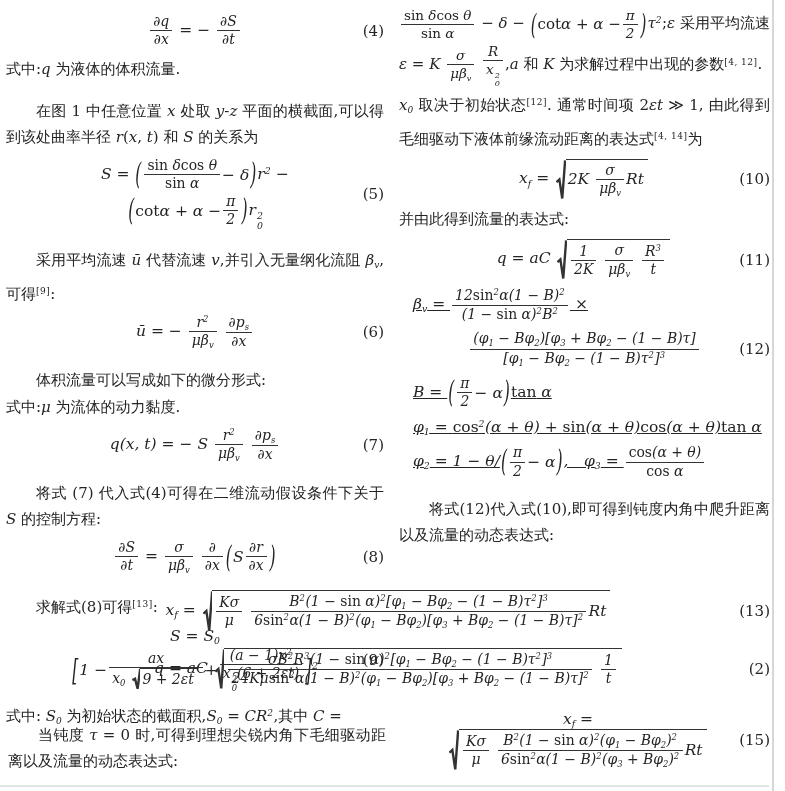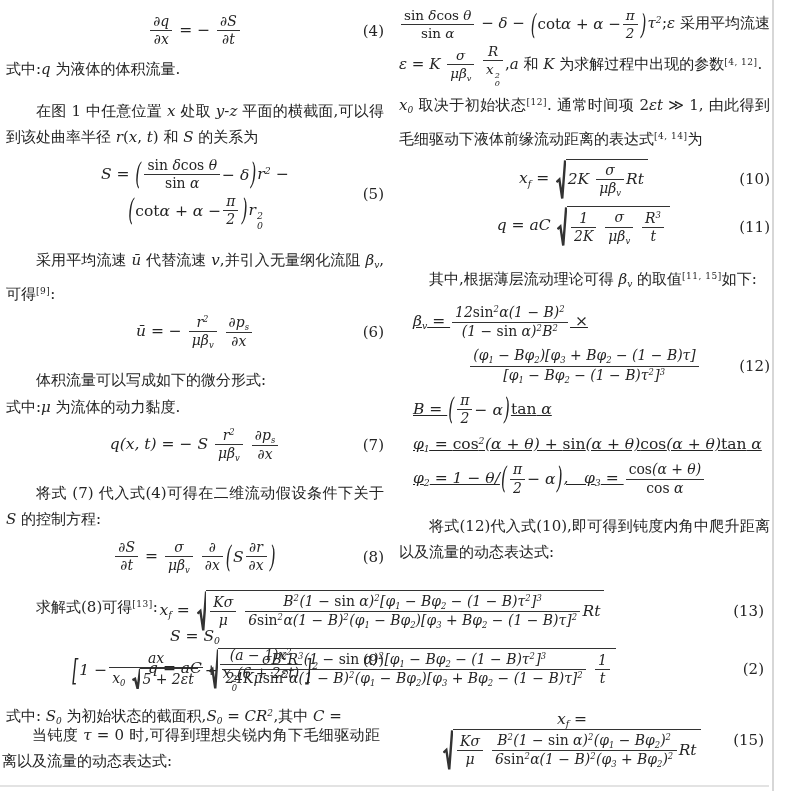--- a/index.html
+++ b/index.html
@@ -1,21 +1,21 @@
 <!DOCTYPE html>
 <html><head>
 <meta charset="utf-8">
 <style>
   html,body{margin:0;padding:0;background:#ffffff;}
   .page{position:relative;width:785px;height:791px;background:#ffffff;overflow:hidden;
         font-family:"DejaVu Serif","Liberation Serif",serif;color:#242424;}
   .col{position:absolute;top:6px;}
   .col-left{left:6px;width:378px;}
   .col-right{left:399px;width:371px;}
-  .bottom{position:absolute;left:2px;top:586px;width:762px;}
+  .bottom{position:absolute;left:8px;top:586px;width:762px;}
   .para{font-size:15px;line-height:26px;text-align:justify;margin:1px 0;}
   .para.indent{text-indent:2em;margin-top:16px;}
   .para.nowrap{white-space:nowrap;text-align:left;overflow:hidden;}
   .eqrow{display:flex;align-items:center;margin:7px 0;}
   .bottom .eqrow{margin:16px 0;}
   .bottom .eqrow:first-child{margin-top:4px;}
   .eqsp{width:46px;flex:none;}
   .eqno{width:46px;flex:none;text-align:right;font-size:15px;font-style:normal;}
   .eqmath{flex:1;text-align:center;font-size:15.5px;}
   .eqrow.left .eqmath{text-align:left;padding-left:14px;text-decoration:underline;}
@@ -144,21 +144,21 @@
       <div class="eqrow">
         <span class="eqsp"></span>
         <span class="eqmath mi"><span class="mi">S = S</span><span class="sub"><span class="mi">0</span></span><span class="dgrp tall">
             <span class="dl">[</span>
             <span class="dc">
               <span class="mi">1 − </span>
               <span class="frac">
                 <span class="fn"><span class="mi">ax</span></span>
                 <span class="fd"><span class="mi">x</span><span class="sub"><span class="mi">0</span></span><span class="mi"> </span><span class="sqrt"><svg class="rad" viewBox="0 0 20 60" preserveAspectRatio="none">
                       <path d="M1 34 L7 30 L13 58 L19 2" fill="none" stroke="#333" stroke-width="2.4" vector-effect="non-scaling-stroke"></path>
-                    </svg><span class="sqb"><span class="mi">5 + 2εt</span></span></span></span>
+                    </svg><span class="sqb"><span class="mi">9 + 2εt</span></span></span></span>
               </span>
               <span class="mi"> + </span>
               <span class="frac">
                 <span class="fn"><span class="mi">(a − 1)x</span><span class="sup"><span class="mi">2</span></span></span>
                 <span class="fd"><span class="mi">x</span><span class="stk">
                     <span><span class="mi">2</span></span>
                     <span><span class="mi">0</span></span>
                   </span><span class="mi">(6 + 2εt)</span></span>
               </span>
             </span>
@@ -198,37 +198,37 @@
       <div class="eqrow">
         <span class="eqsp"></span>
         <span class="eqmath mi"><span class="mi">x</span><span class="sub"><span class="mi">f</span></span><span class="mi"> = </span><span class="sqrt"><svg class="rad" viewBox="0 0 20 60" preserveAspectRatio="none">
               <path d="M1 34 L7 30 L13 58 L19 2" fill="none" stroke="#333" stroke-width="2.4" vector-effect="non-scaling-stroke"></path>
             </svg><span class="sqb"><span class="mi">2K </span><span class="frac">
                 <span class="fn"><span class="mi">σ</span></span>
                 <span class="fd"><span class="mi">μβ</span><span class="sub"><span class="mi">v</span></span></span>
               </span><span class="mi">Rt</span></span></span></span>
         <span class="eqno">(10)</span>
       </div>
+      <div class="para"><span class="mr">并由此得到流量的表达式:</span></div>
       <div class="eqrow">
         <span class="eqsp"></span>
         <span class="eqmath mi"><span class="mi">q = aC </span><span class="sqrt"><svg class="rad" viewBox="0 0 20 60" preserveAspectRatio="none">
               <path d="M1 34 L7 30 L13 58 L19 2" fill="none" stroke="#333" stroke-width="2.4" vector-effect="non-scaling-stroke"></path>
             </svg><span class="sqb"><span class="frac">
                 <span class="fn"><span class="mi">1</span></span>
                 <span class="fd"><span class="mi">2K</span></span>
               </span><span class="mi"> </span><span class="frac">
                 <span class="fn"><span class="mi">σ</span></span>
                 <span class="fd"><span class="mi">μβ</span><span class="sub"><span class="mi">v</span></span></span>
               </span><span class="mi"> </span><span class="frac">
                 <span class="fn"><span class="mi">R</span><span class="sup"><span class="mi">3</span></span></span>
                 <span class="fd"><span class="mi">t</span></span>
               </span></span></span></span>
         <span class="eqno">(11)</span>
       </div>
-      <div class="para indent"><span class="mr">其中,根据薄层流动理论可得 </span><span class="mi"><span class="mi">β</span><span class="sub"><span class="mi">v</span></span></span><span class="mr"> 的取值</span><span class="sup"><span class="mr">[11, 15]</span></span><span class="mr">如下:</span></div>
       <div class="eqrow left">
         <span class="eqmath mi"><span class="mi">β</span><span class="sub"><span class="mi">v</span></span><span class="mi"> = </span><span class="frac">
             <span class="fn"><span class="mi">12</span><span class="mr"><span class="mr">sin</span></span><span class="sup"><span class="mi">2</span></span><span class="mi">α(1 − B)</span><span class="sup"><span class="mi">2</span></span></span>
             <span class="fd"><span class="mi">(1 − </span><span class="mr"><span class="mr">sin</span></span><span class="mi"> α)</span><span class="sup"><span class="mi">2</span></span><span class="mi">B</span><span class="sup"><span class="mi">2</span></span></span>
           </span><span class="mi"> ×</span></span>
       </div>
       <div class="eqrow">
         <span class="eqsp"></span>
         <span class="eqmath mi"><span class="frac">
             <span class="fn"><span class="mi">(φ</span><span class="sub"><span class="mi">1</span></span><span class="mi"> − Bφ</span><span class="sub"><span class="mi">2</span></span><span class="mi">)[φ</span><span class="sub"><span class="mi">3</span></span><span class="mi"> + Bφ</span><span class="sub"><span class="mi">2</span></span><span class="mi"> − (1 − B)τ]</span></span>

